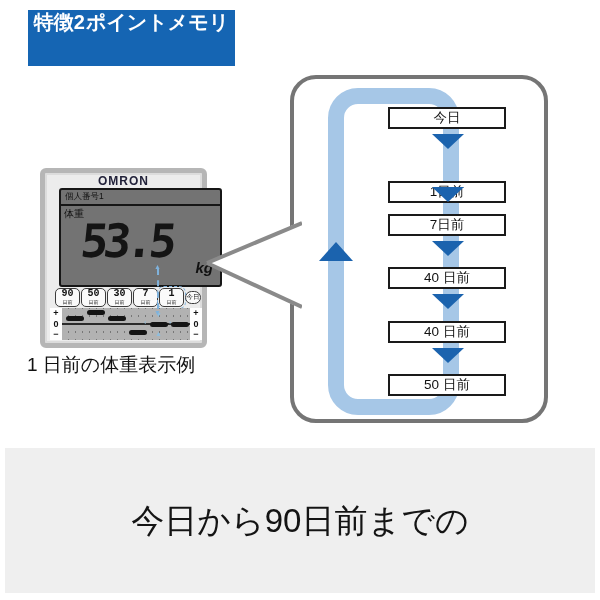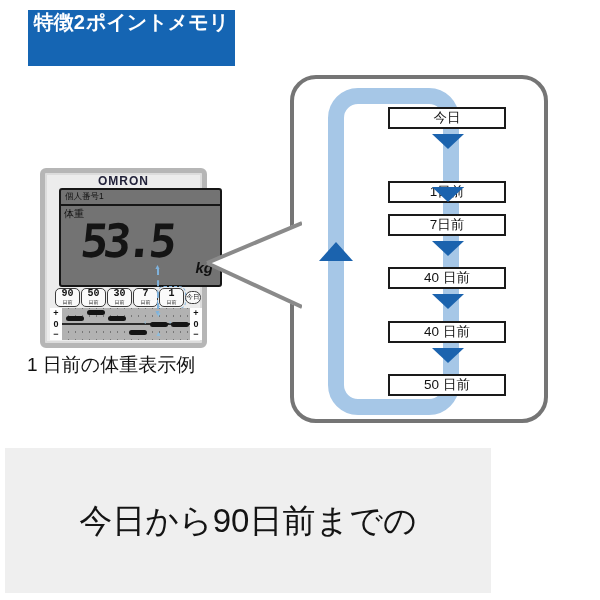--- a/index.html
+++ b/index.html
@@ -71,21 +71,21 @@
     background:#fff;border:2px solid #1a1a1a;z-index:2;text-align:center;
     font-size:13.5px;font-weight:500;line-height:18px;}
   .flow-arrow{position:absolute;left:138px;width:0;height:0;z-index:2;
     border-left:16px solid transparent;border-right:16px solid transparent;
     border-top:15px solid var(--arrow-blue,#1b63ae);}
 
   .wedge{left:190px;top:215px;z-index:2;}
 
   
   .footer{
-    left:5px;top:448px;width:486px;height:145px;background:var(--footer-bg,#efefef);
+    left:5px;top:448px;width:590px;height:145px;background:var(--footer-bg,#efefef);
     display:flex;flex-direction:column;align-items:center;justify-content:center;
     font-size:33px;font-weight:500;line-height:46px;color:#141414;text-align:center;
   }
 </style>
 </head>
 <body>
 
 <div class="abs badge">
   <div>特徴2</div>
   <div>ポイントメモリ</div>

